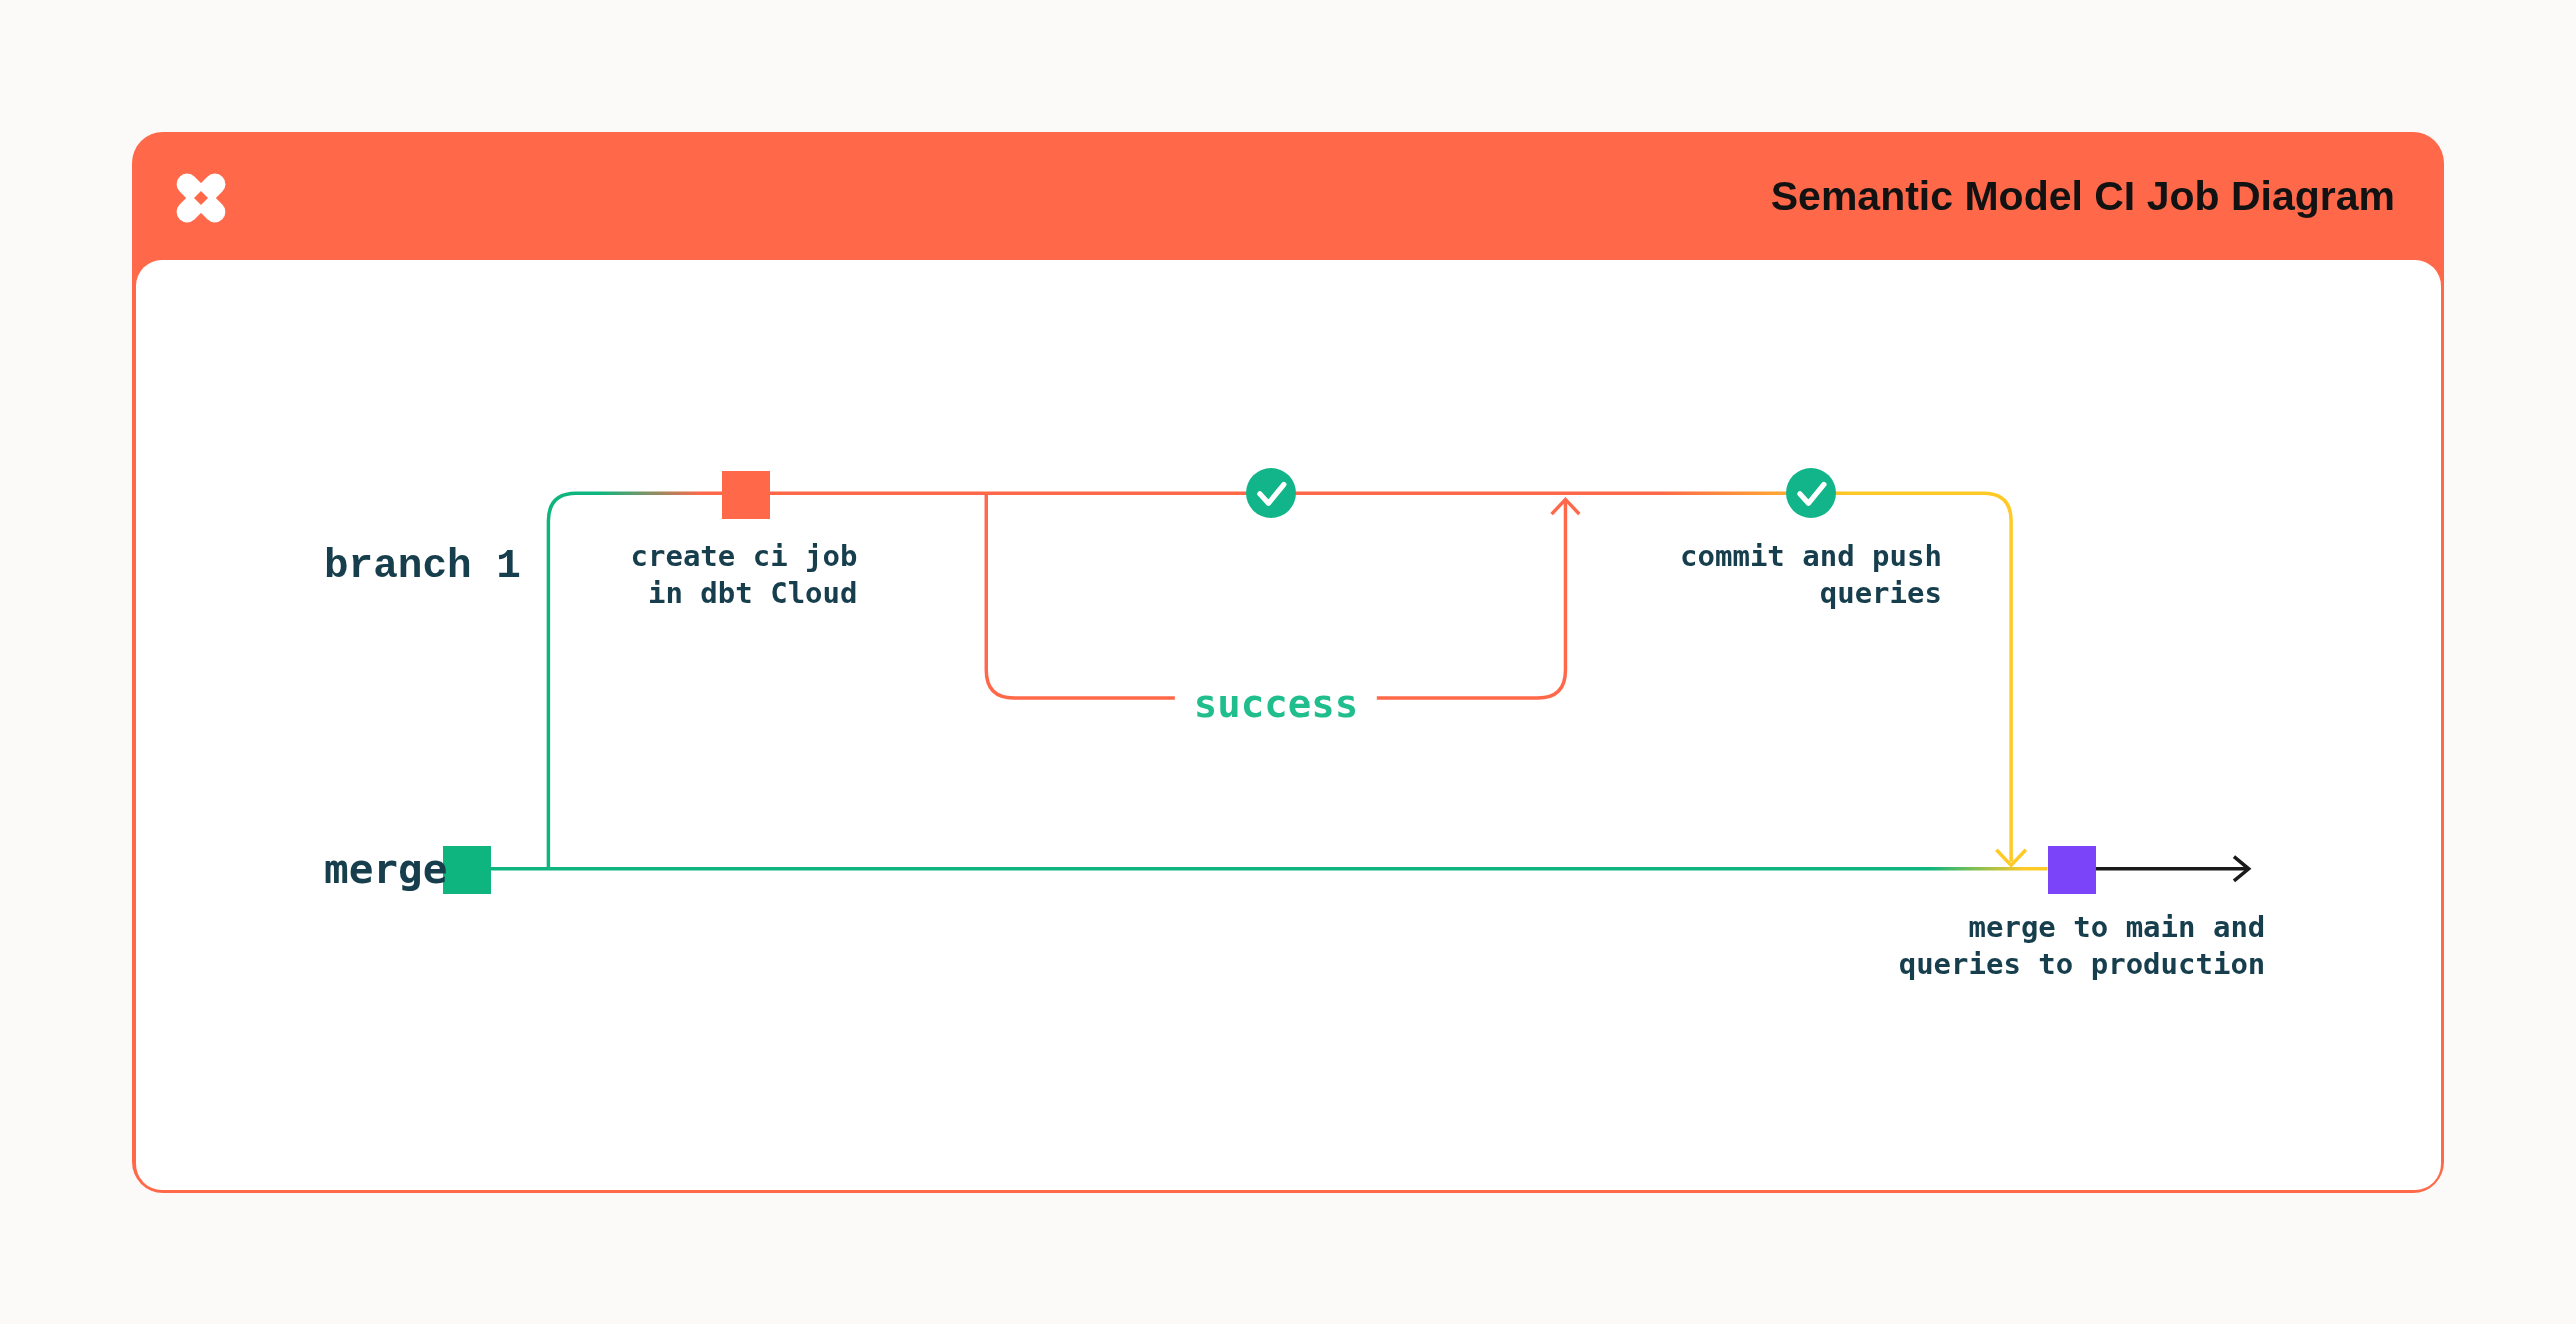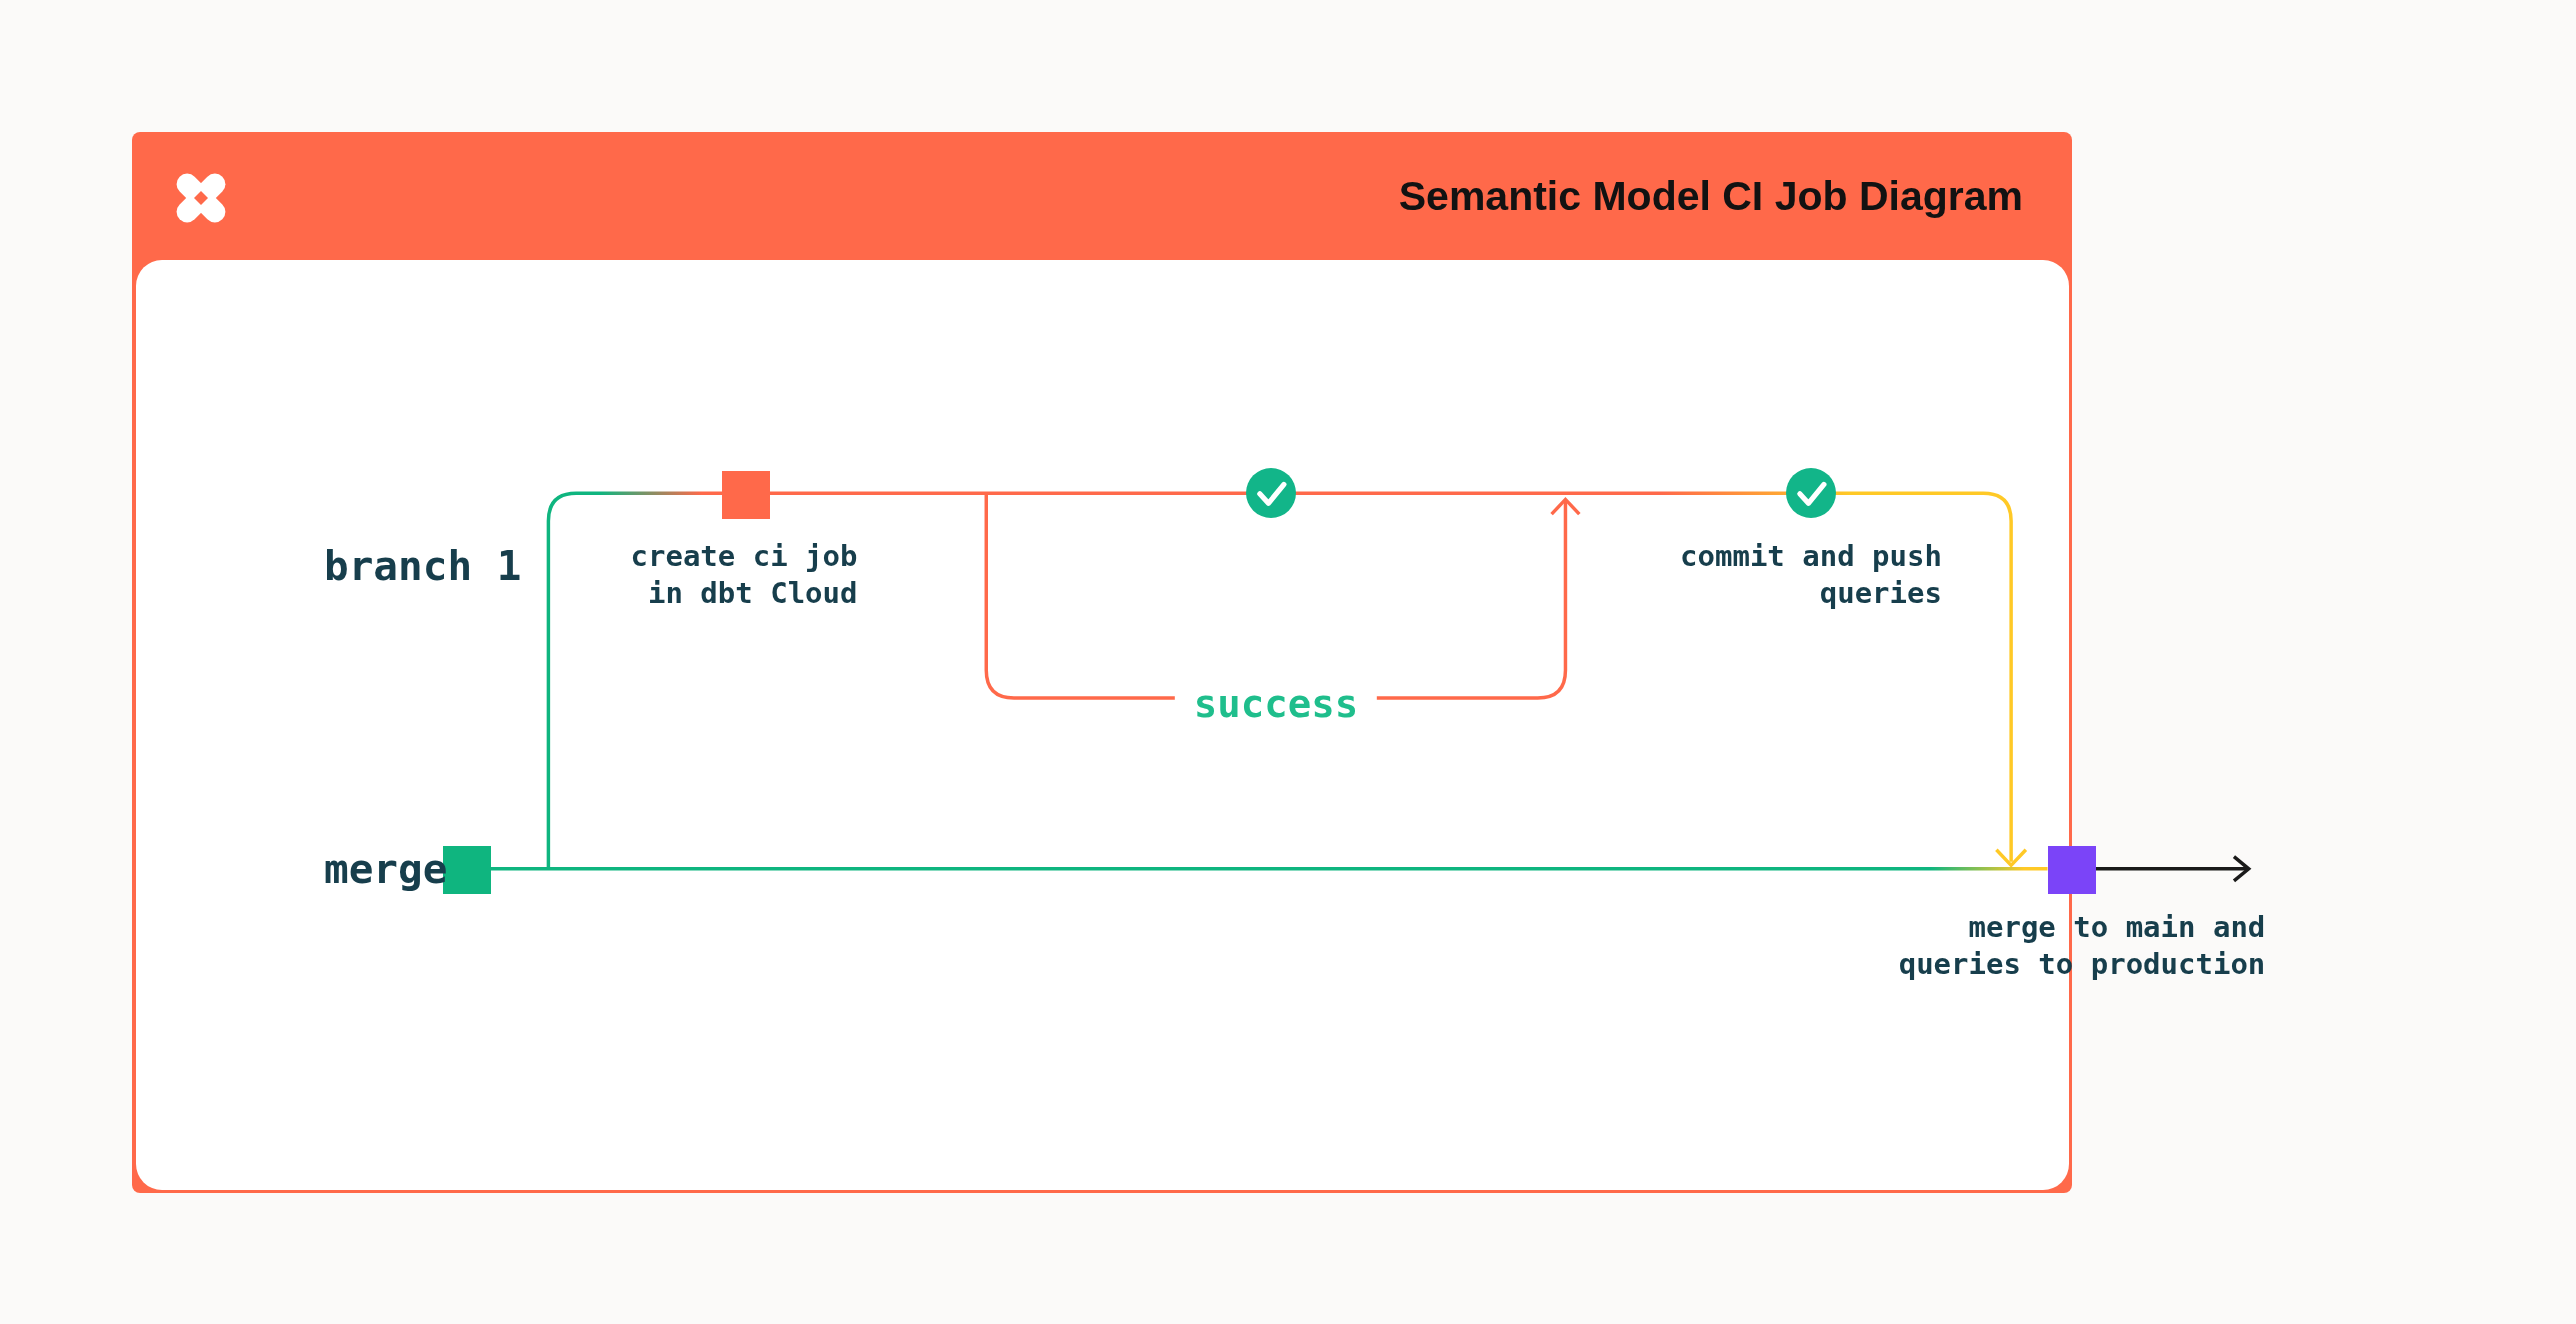--- a/index.html
+++ b/index.html
@@ -5,23 +5,23 @@
   html,body{margin:0;padding:0;}
   body{
     width:2576px;height:1324px;
     background:var(--page-bg,#FBFAF9);
     font-family:"DejaVu Sans Mono",monospace;
   }
   .stage{position:relative;width:2576px;height:1324px;overflow:hidden;}
 
   
   .card{
-    position:absolute;left:132px;top:132px;width:1940px;height:1061px;
+    position:absolute;left:132px;top:132px;width:2312px;height:1061px;
     background:var(--accent-orange,#FF694A);
-    border-radius:8px;
+    border-radius:31px;
   }
   .card-body{
     position:absolute;left:3.5px;right:3.5px;top:128px;bottom:3.5px;
     background:var(--card-bg,#FFFFFF);
     border-radius:26px;
   }
   .logo{position:absolute;left:36px;top:33px;width:66px;height:66px;}
   .card-title{
     position:absolute;right:49px;top:40px;height:49px;line-height:49px;
     font-family:"Liberation Sans",sans-serif;
@@ -41,21 +41,21 @@
   .check-badge{position:absolute;width:50px;height:50px;z-index:2;}
   .check-1{left:1246px;top:468px;}
   .check-2{left:1786px;top:468px;}
 
   .lane-label{
     position:absolute;z-index:2;
     font-size:41px;font-weight:bold;line-height:49px;
     color:var(--label-dark,#173E4C);
     white-space:nowrap;
   }
-  .lbl-branch{left:324px;top:542px;}
+  .lbl-branch{left:324px;top:542px;font-family:Liberation Mono, monospace;}
   .lbl-main{left:324px;top:845px;}
 
   .node-label{
     position:absolute;z-index:2;transform:translateX(-50%);
     font-size:29px;font-weight:bold;line-height:37px;
     color:var(--label-dark,#173E4C);
     text-align:right;white-space:nowrap;
   }
   .lbl-create{left:744px;top:538px;}
   .lbl-build{left:1276px;top:543px;}

